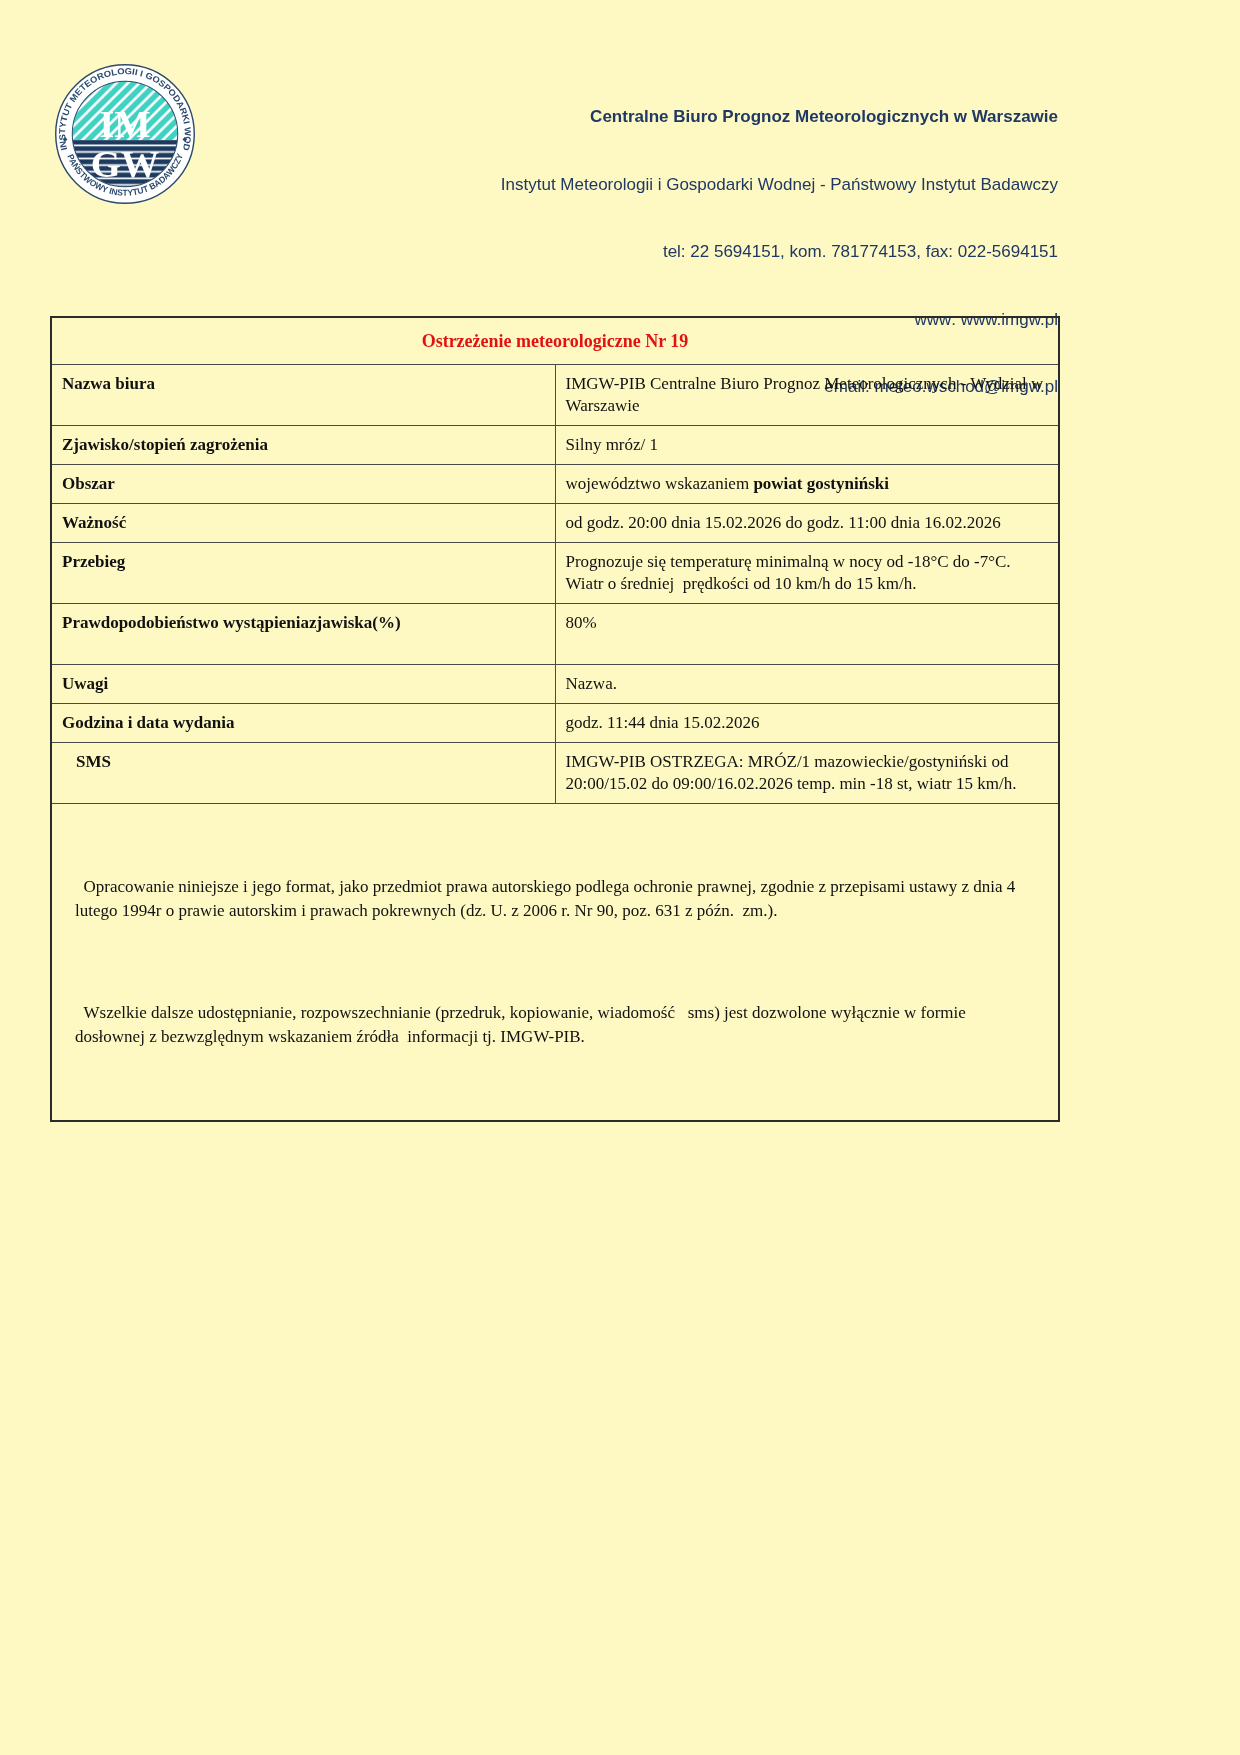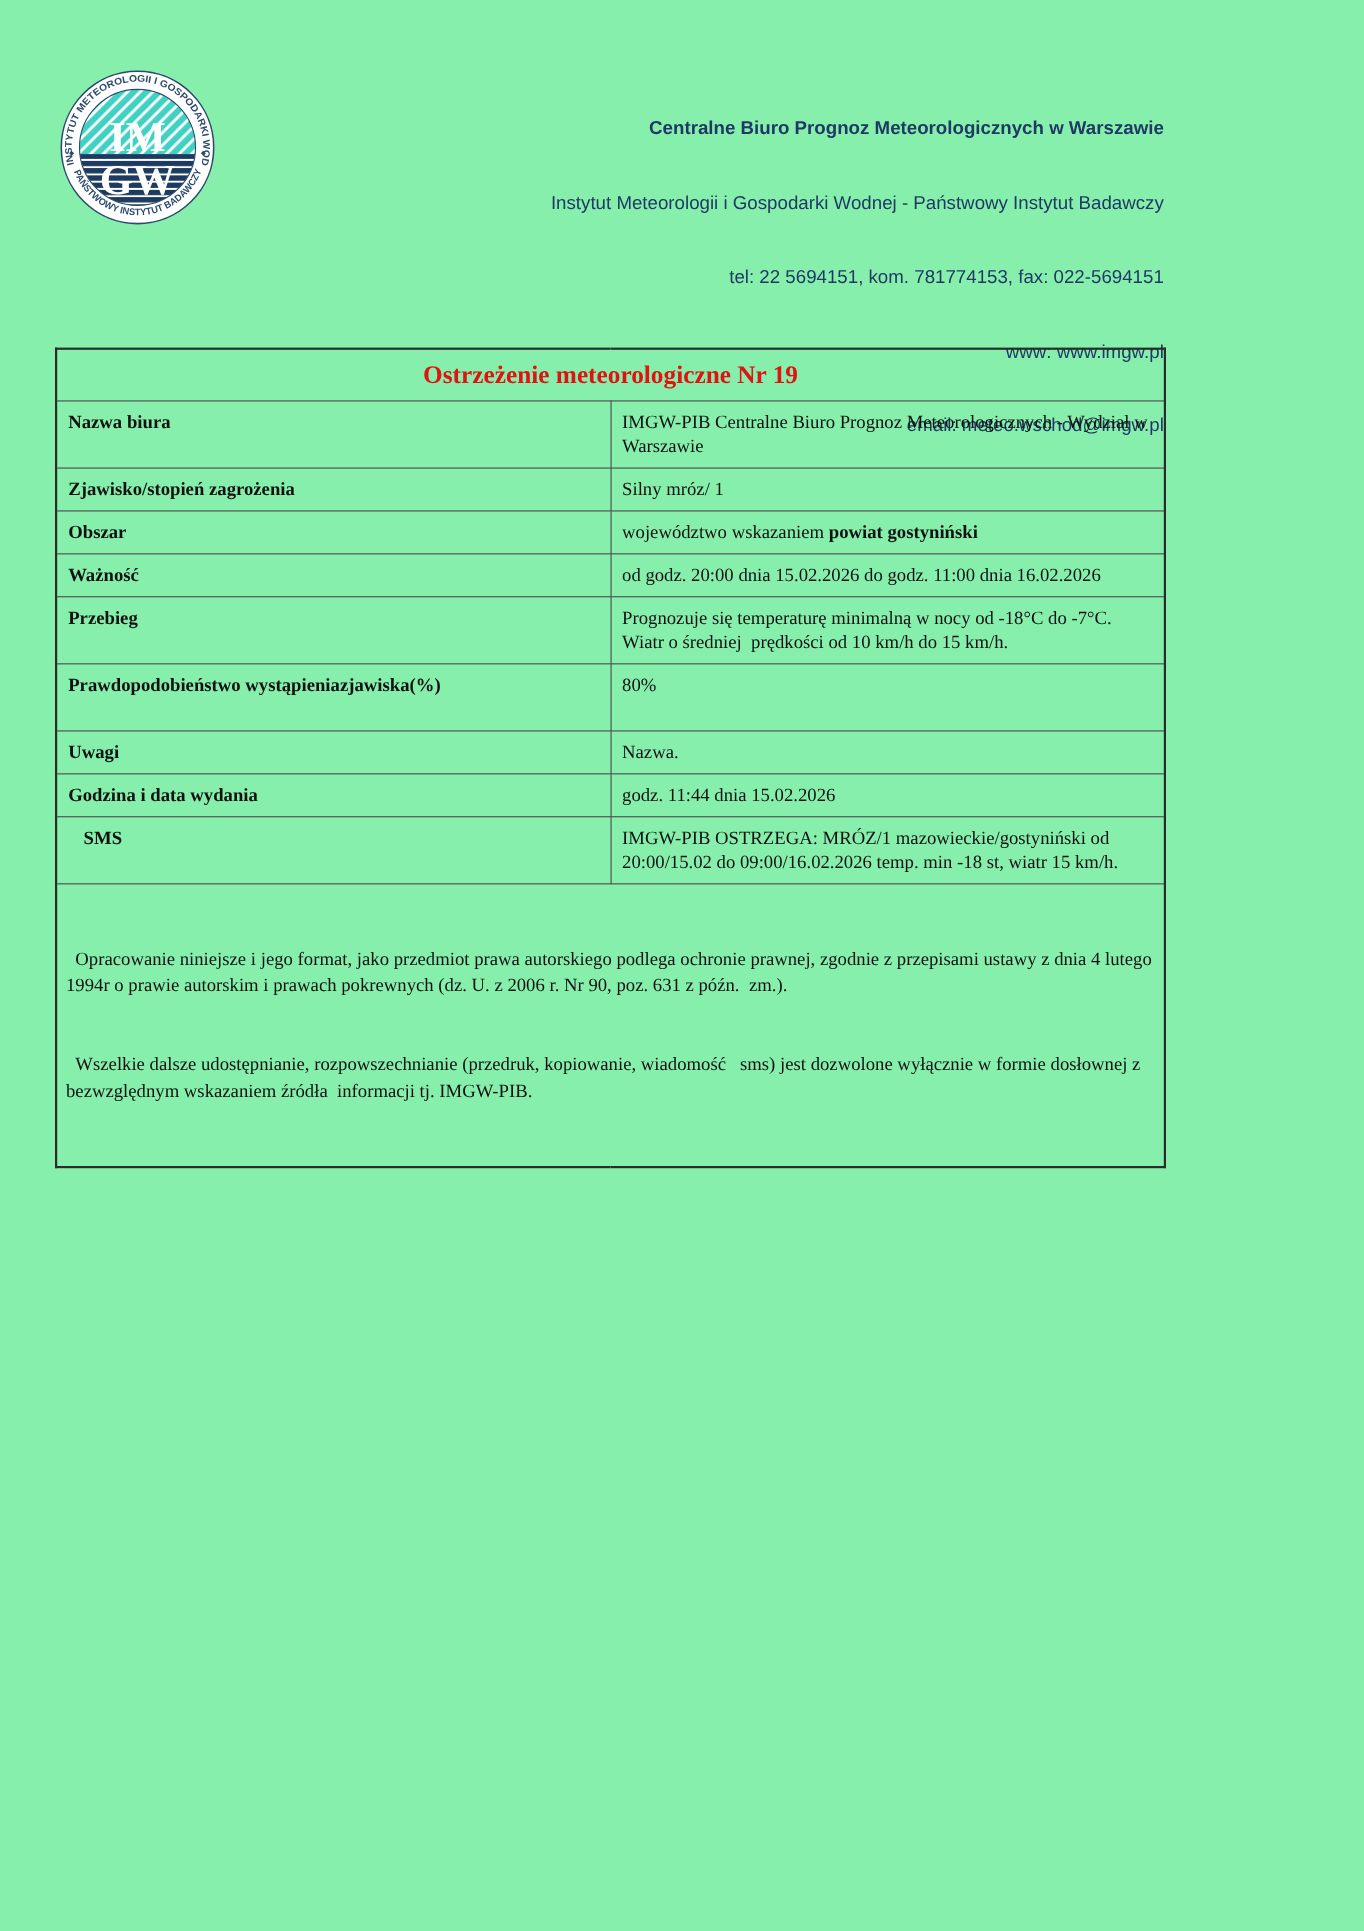--- a/index.html
+++ b/index.html
@@ -1,17 +1,17 @@
 <!DOCTYPE html>
 <html><head>
 <meta charset="utf-8">
 <style>
   html,body { margin:0; padding:0; background:#ffffff; }
   .page {
-    position:relative; width:1240px; height:1755px; background:#86efac;
+    position:relative; width:1240px; height:1755px; background:#fef9c3;
     font-family:"Liberation Sans", sans-serif; overflow:hidden;
   }
 
   
   .logo-wrap { position:absolute; left:54px; top:63px; width:142px; height:142px; }
   .header-block {
     position:absolute; top:61px; right:182px; width:760px;
     text-align:right; color:#1f3864; font-size:17px; line-height:22.5px;
     white-space:pre-wrap;
   }
@@ -28,29 +28,29 @@
   .warning-table td {
     border:1px solid #4a4a4a;
     vertical-align:top;
     padding:8px 10px;
     font-size:17px; line-height:22px;
     white-space:pre-wrap;
     overflow:hidden;
   }
   .warning-table .title-cell {
     text-align:center; vertical-align:middle;
-    color:#e11212; font-weight:bold; font-size:23px;
+    color:#e11212; font-weight:bold; font-size:18px;
     height:30px; padding:8px 10px;margin-top:31px;
   }
   .warning-table .label-cell { font-weight:bold; width:252px; }
   .warning-table .bold-part { font-weight:bold; }
   .warning-table .footer-cell {
     padding:8px 8px; font-size:17px; line-height:24px;
   }
-  .warning-table .footer-cell p { margin:0; white-space:pre-wrap; }
+  .warning-table .footer-cell p { margin:15px; white-space:pre-wrap; }
 
   
   .ring-text { fill:#2c4a6e; font-family:"Liberation Sans", sans-serif; font-size:8.6px; font-weight:bold; }
   .mono-text { fill:#ffffff; font-family:"Liberation Serif", serif; font-weight:bold; }
 </style>
 </head>
 <body>
 
 <div class="page">
 

